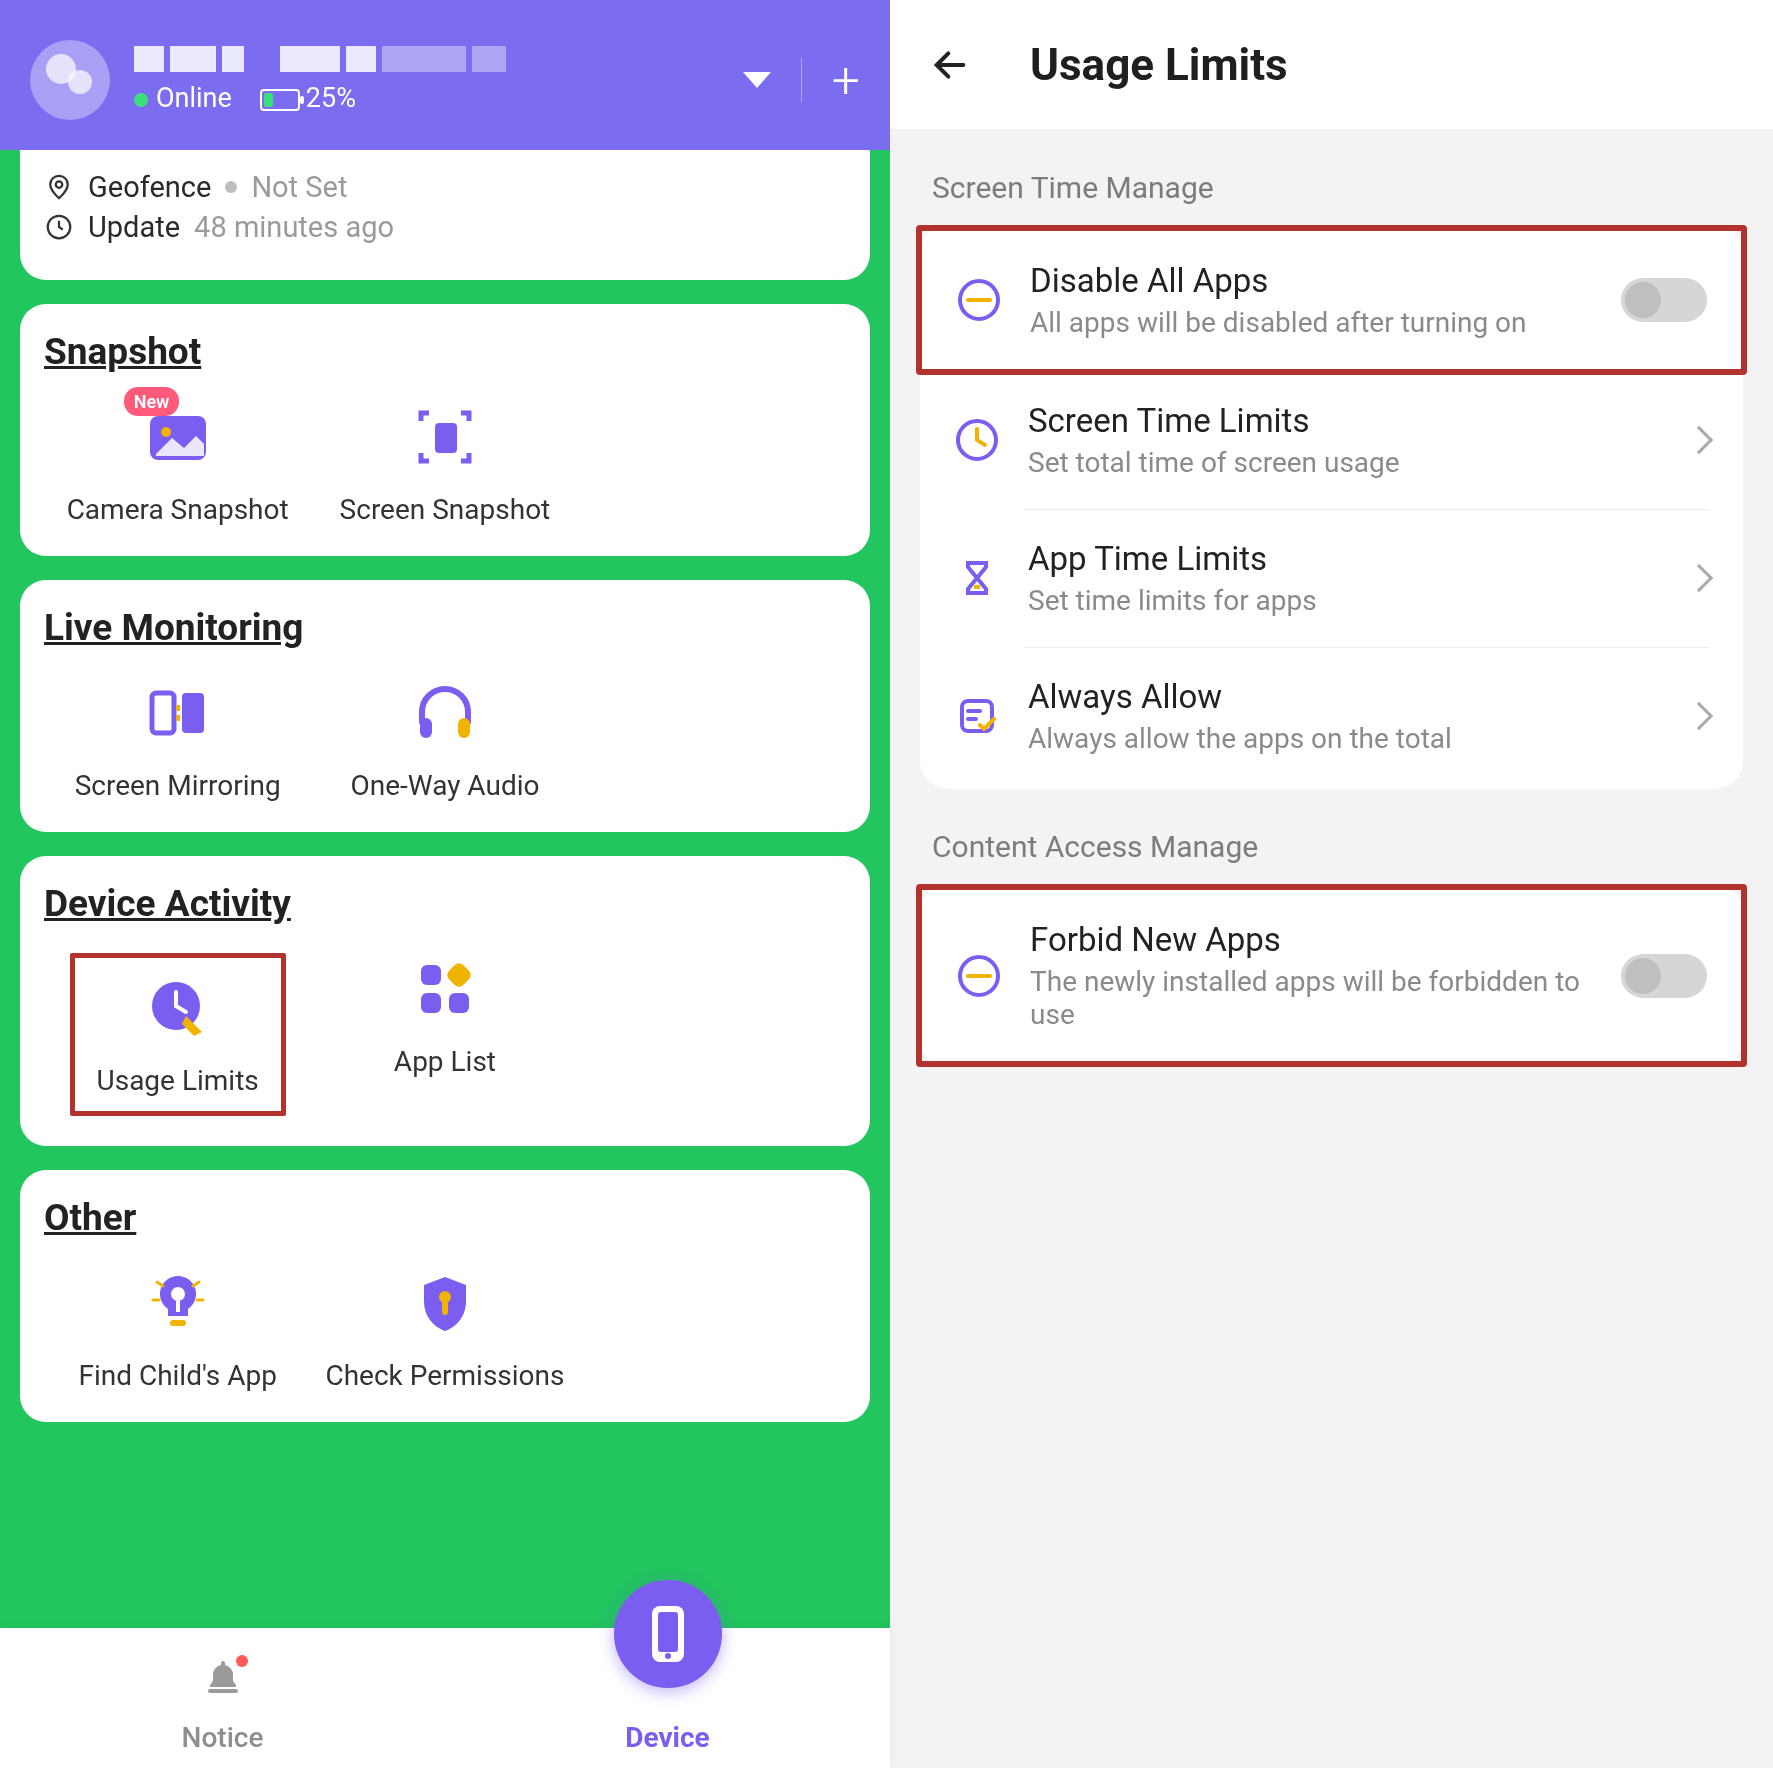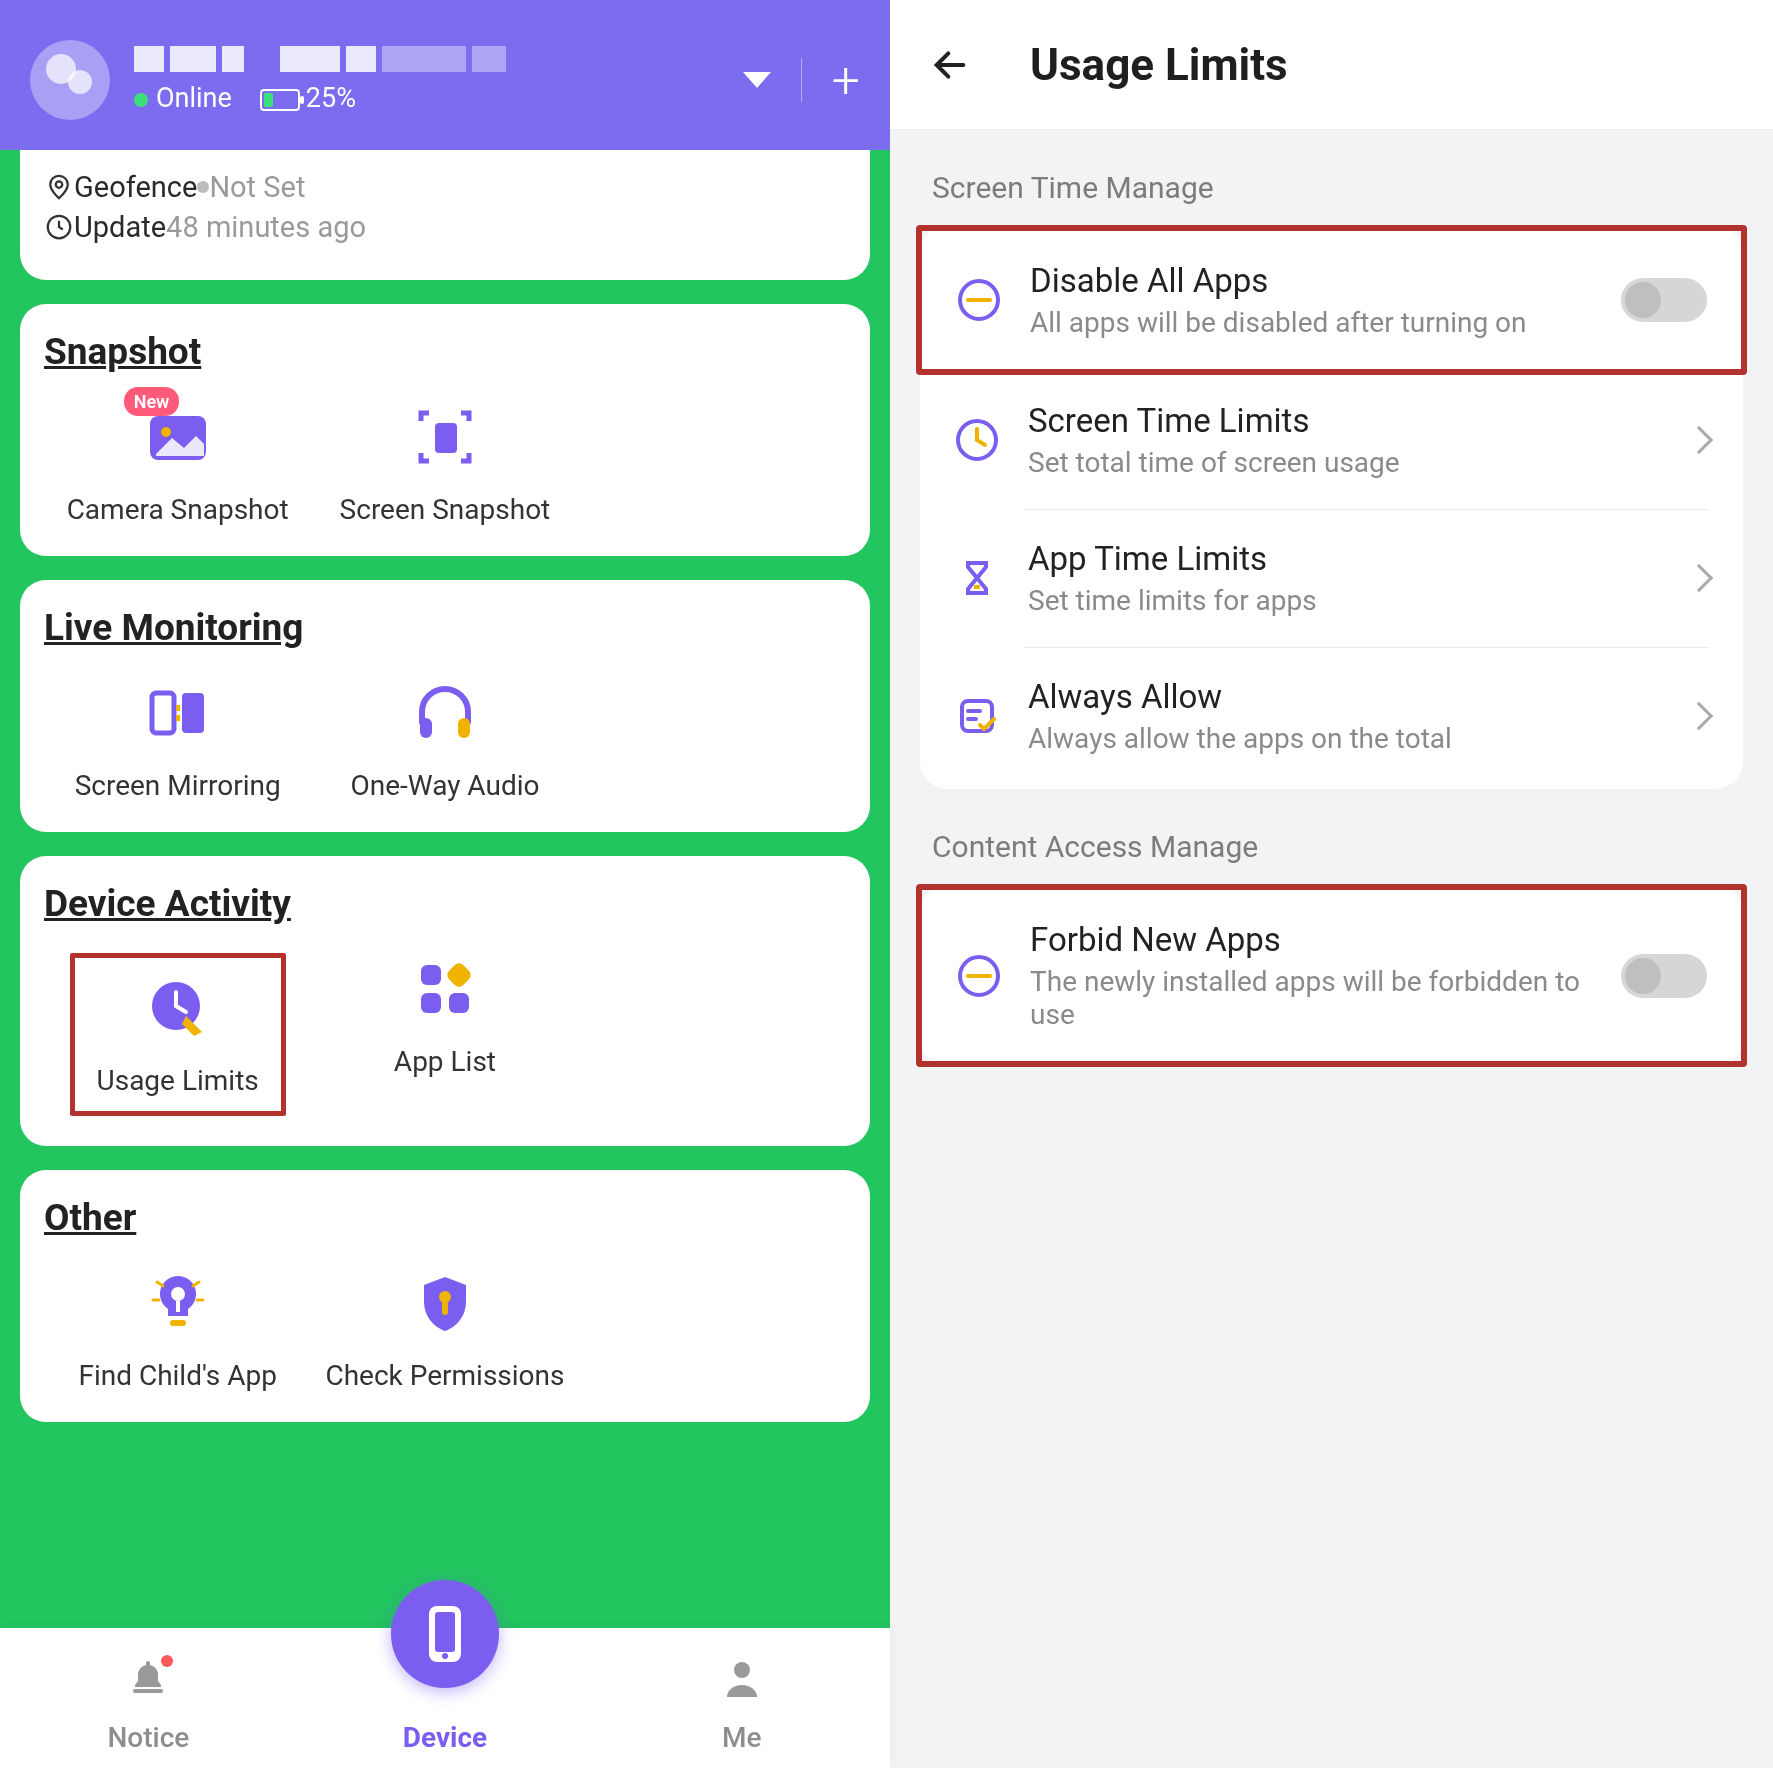--- a/index.html
+++ b/index.html
@@ -76,21 +76,21 @@
     padding: 0 20px;
     overflow:hidden;
   }
   .card {
     background:#fff;
     border-radius:26px;
     margin-top:24px;
     padding: 26px 24px 30px 24px;
   }
   .info-row {
-    display:flex; align-items:center; gap:0;
+    display:flex; align-items:center; gap:14px;
     font-size:29px; color:#2a2a2a; margin:6px 0;
   }
   .info-row .sub { color:#9a9a9a; }
   .dot-grey { width:12px; height:12px; border-radius:50%; background:#bdbdbd; display:inline-block; }
   .ico-sm { width:30px; height:30px; flex-shrink:0; }
 
   .section-title {
     font-size:37px; font-weight:700; color:#222;
     margin-bottom:28px;
     text-decoration:underline;
@@ -411,29 +411,20 @@
     <div class="nav-item active">
       <div class="nav-bubble">
         <svg width="40" height="60" viewBox="0 0 40 60" fill="#fff">
             <rect x="4" y="2" width="32" height="56" rx="8"></rect>
             <rect x="10" y="8" width="20" height="40" rx="3" fill="#7b5ef0"></rect>
             <circle cx="20" cy="52" r="3" fill="#7b5ef0"></circle>
           </svg>
       </div>
       <span style="margin-top:62px;">Device</span>
     </div>
-    <div class="nav-item">
-      <div class="nav-ico">
-        <svg width="42" height="42" viewBox="0 0 42 42" fill="#9a9a9a">
-            <circle cx="21" cy="13" r="8"></circle>
-            <path d="M6 40 a15 12 0 0 1 30 0 z"></path>
-          </svg>
-      </div>
-      <span>Me</span>
-    </div>
   </div>
 
 </div>
 
 <div class="right">
   <div class="r-hdr">
     <svg class="back-arrow" viewBox="0 0 24 24" fill="none" stroke="#222" stroke-width="2.4" stroke-linecap="round">
         <path d="M20 12H5"></path>
         <path d="M11 5 L4 12 L11 19"></path>
       </svg>

